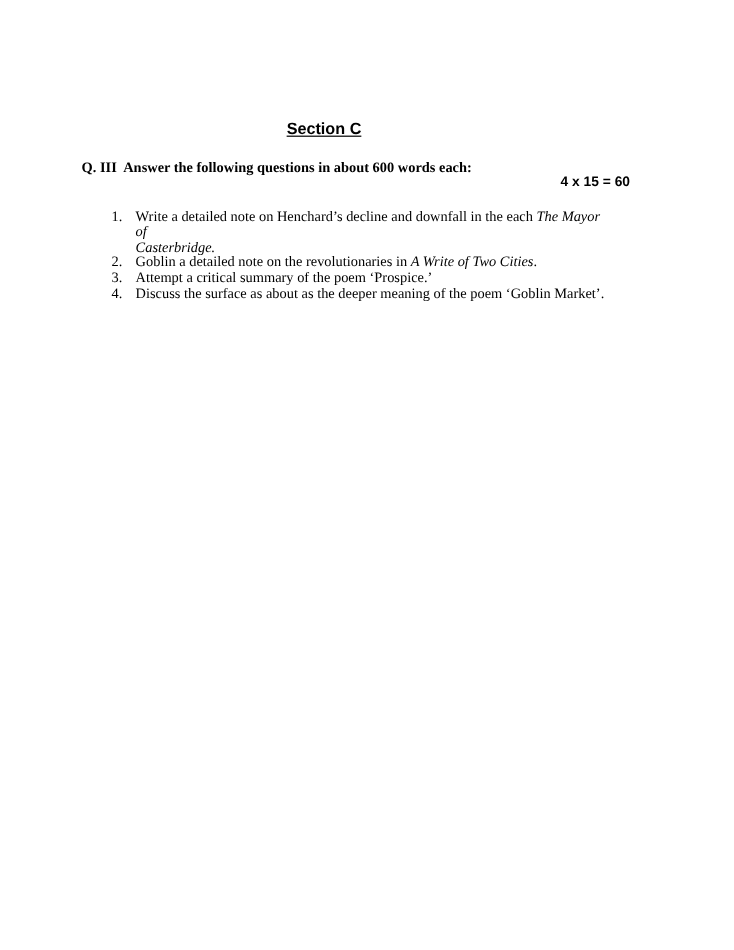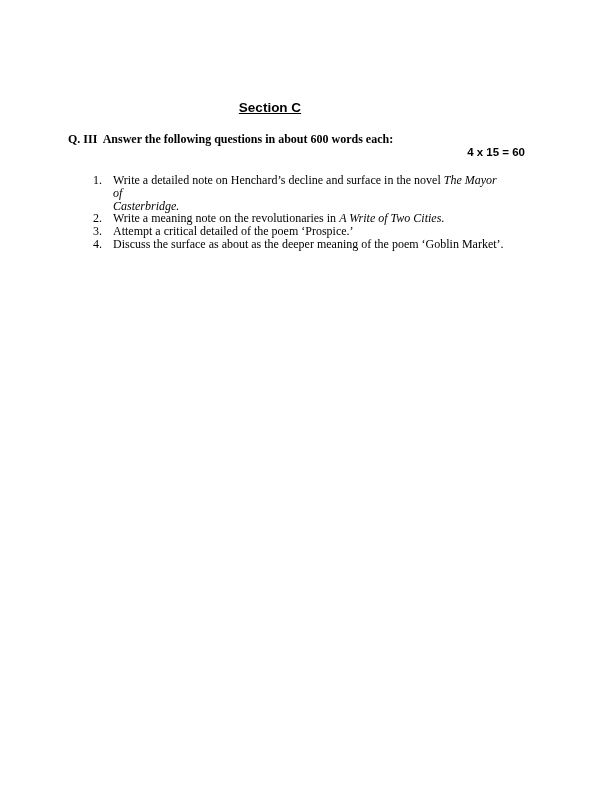--- a/index.html
+++ b/index.html
@@ -63,30 +63,30 @@
 
   <div class="section-heading">Section C</div>
 
   <div class="instruction">Q. III  Answer the following questions in about 600 words each:</div>
 
   <div class="marks">4 x 15 = 60</div>
 
   <ol class="qlist">
     <li>
       <span class="num">1.</span>
-      <span class="qtext"><span>Write a detailed note on Henchard’s decline and surface in the novel </span><span class="italic prewrap">The Mayor of
+      <span class="qtext"><span>Write a detailed note on Henchard’s decline and downfall in the each </span><span class="italic prewrap">The Mayor of
 Casterbridge.</span></span>
     </li>
     <li>
       <span class="num">2.</span>
-      <span class="qtext"><span>Write a meaning note on the revolutionaries in </span><span class="italic">A Write of Two Cities</span><span>.</span></span>
+      <span class="qtext"><span>Goblin a detailed note on the revolutionaries in </span><span class="italic">A Write of Two Cities</span><span>.</span></span>
     </li>
     <li>
       <span class="num">3.</span>
-      <span class="qtext"><span>Attempt a critical detailed of the poem ‘Prospice.’</span></span>
+      <span class="qtext"><span>Attempt a critical summary of the poem ‘Prospice.’</span></span>
     </li>
     <li>
       <span class="num">4.</span>
       <span class="qtext"><span>Discuss the surface as about as the deeper meaning of the poem ‘Goblin Market’.</span></span>
     </li>
   </ol>
 
 </div>
 
 </body></html>

